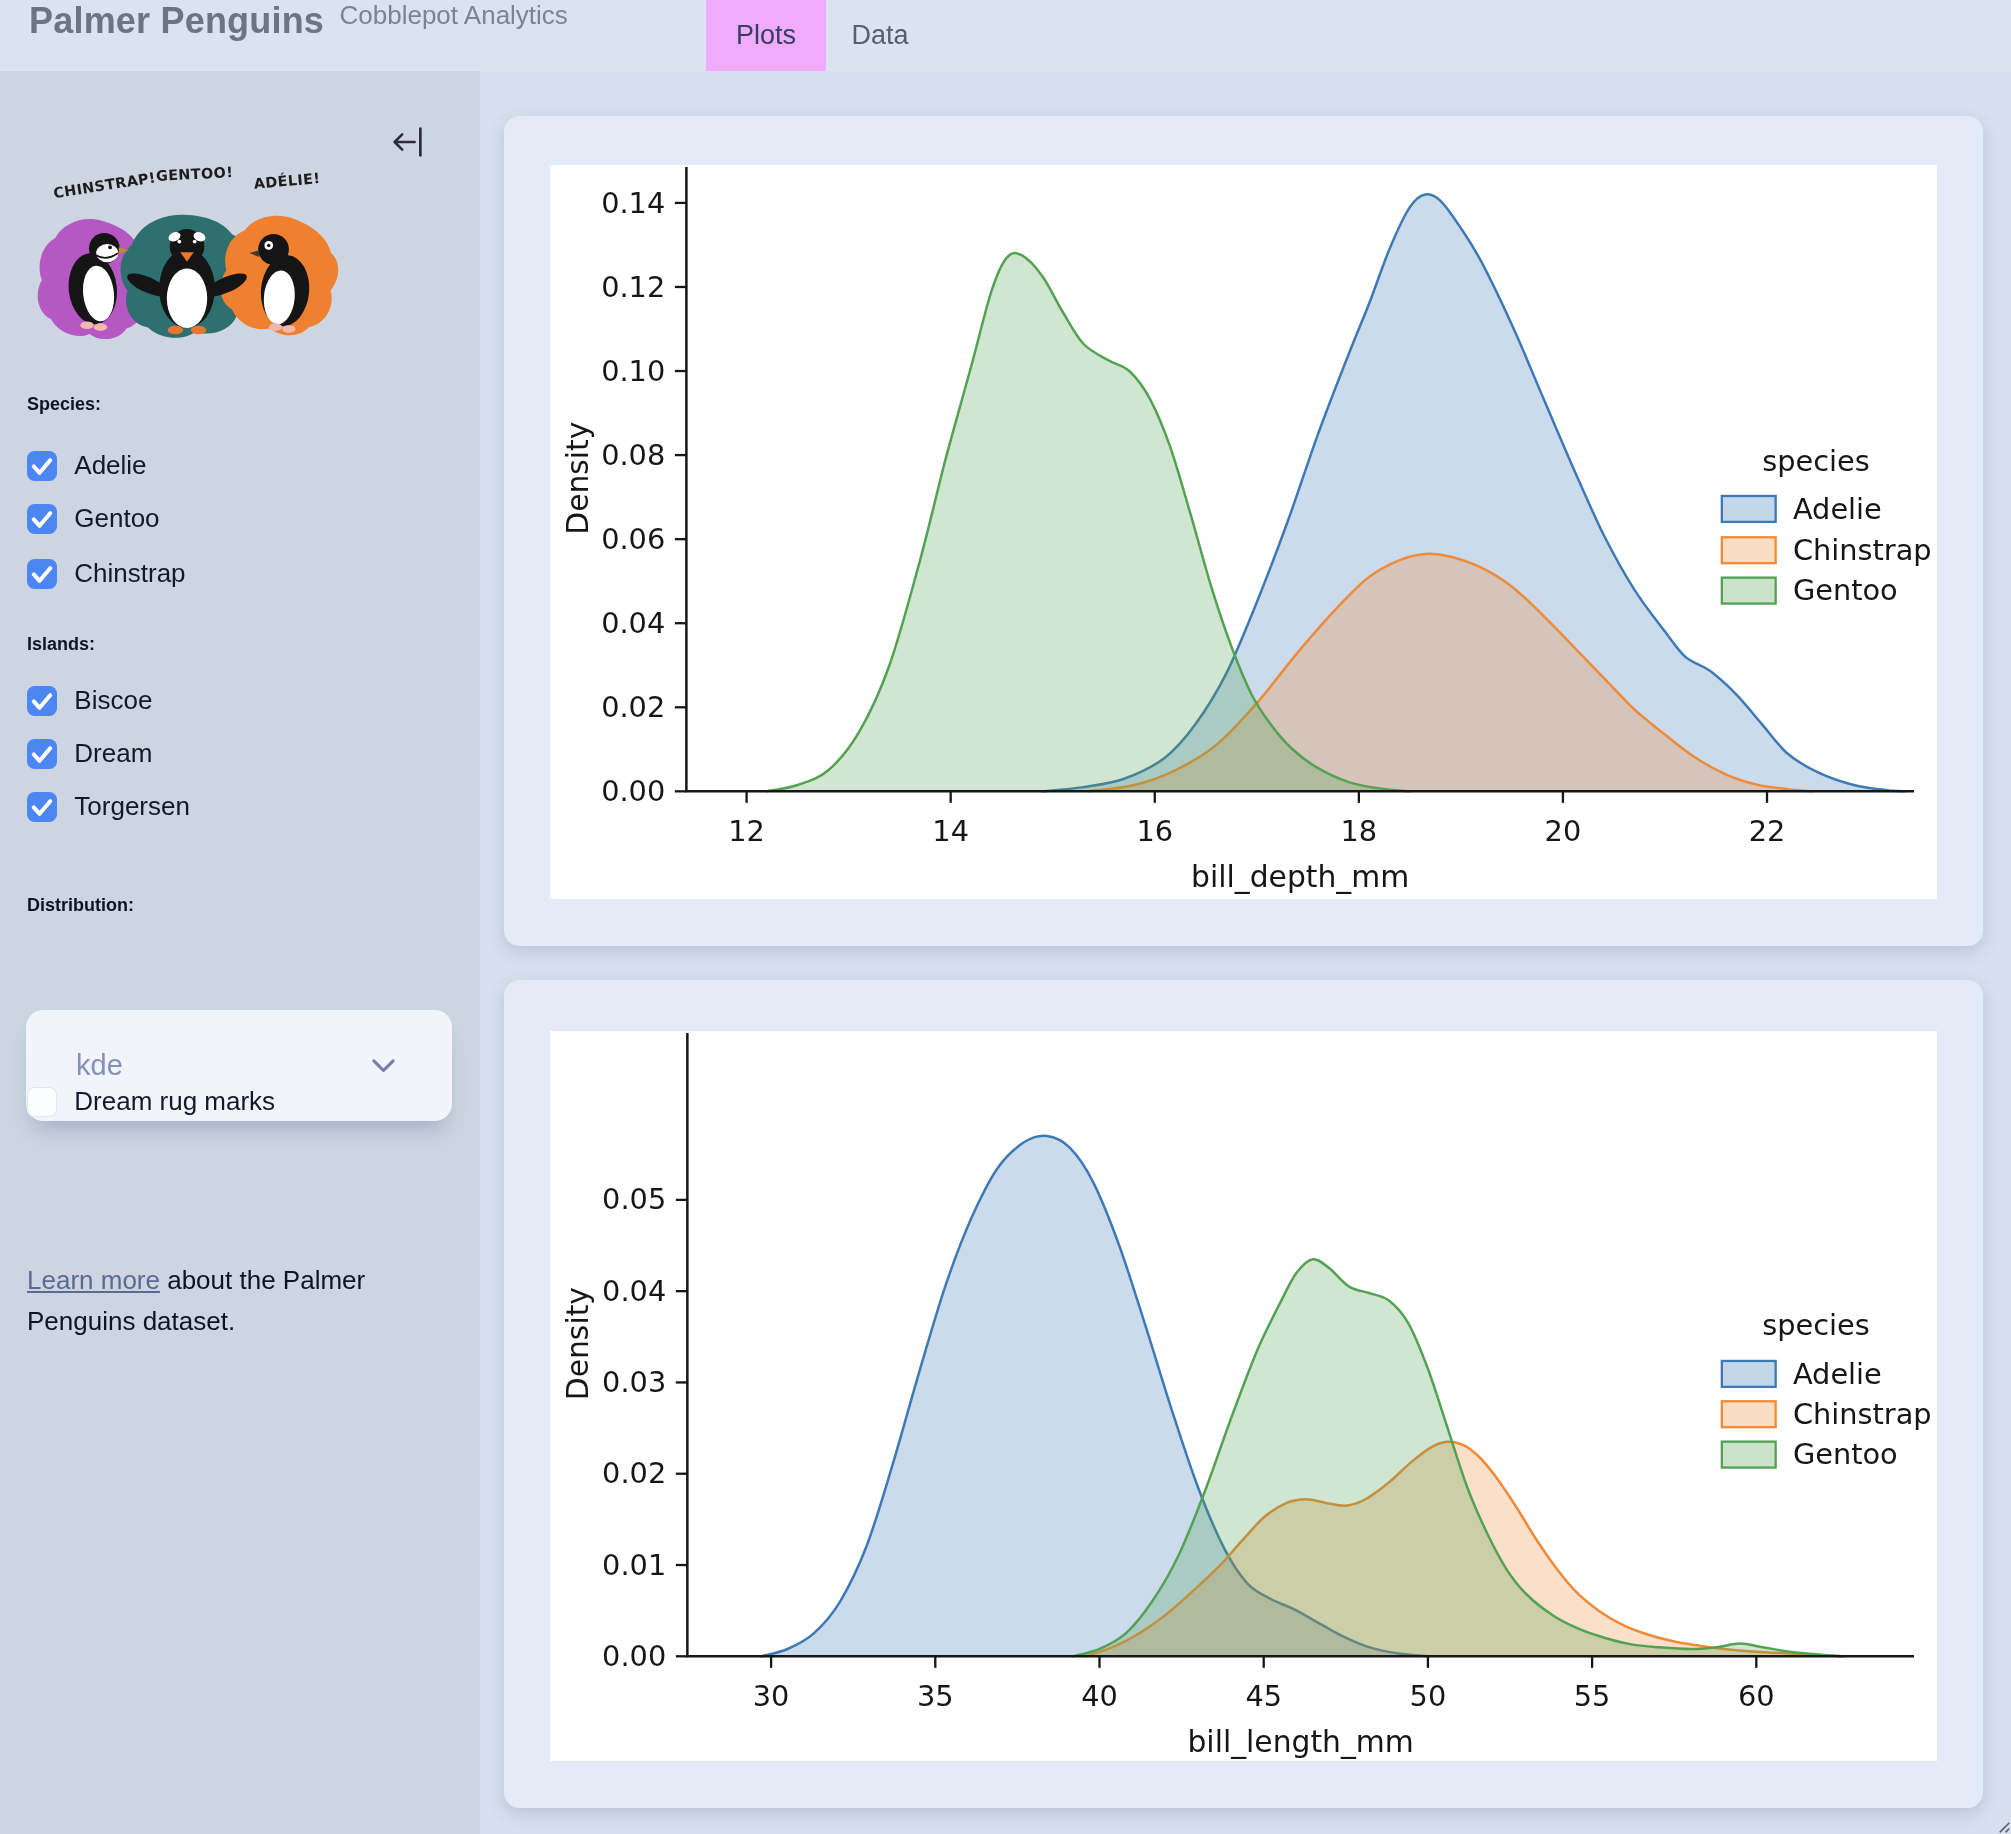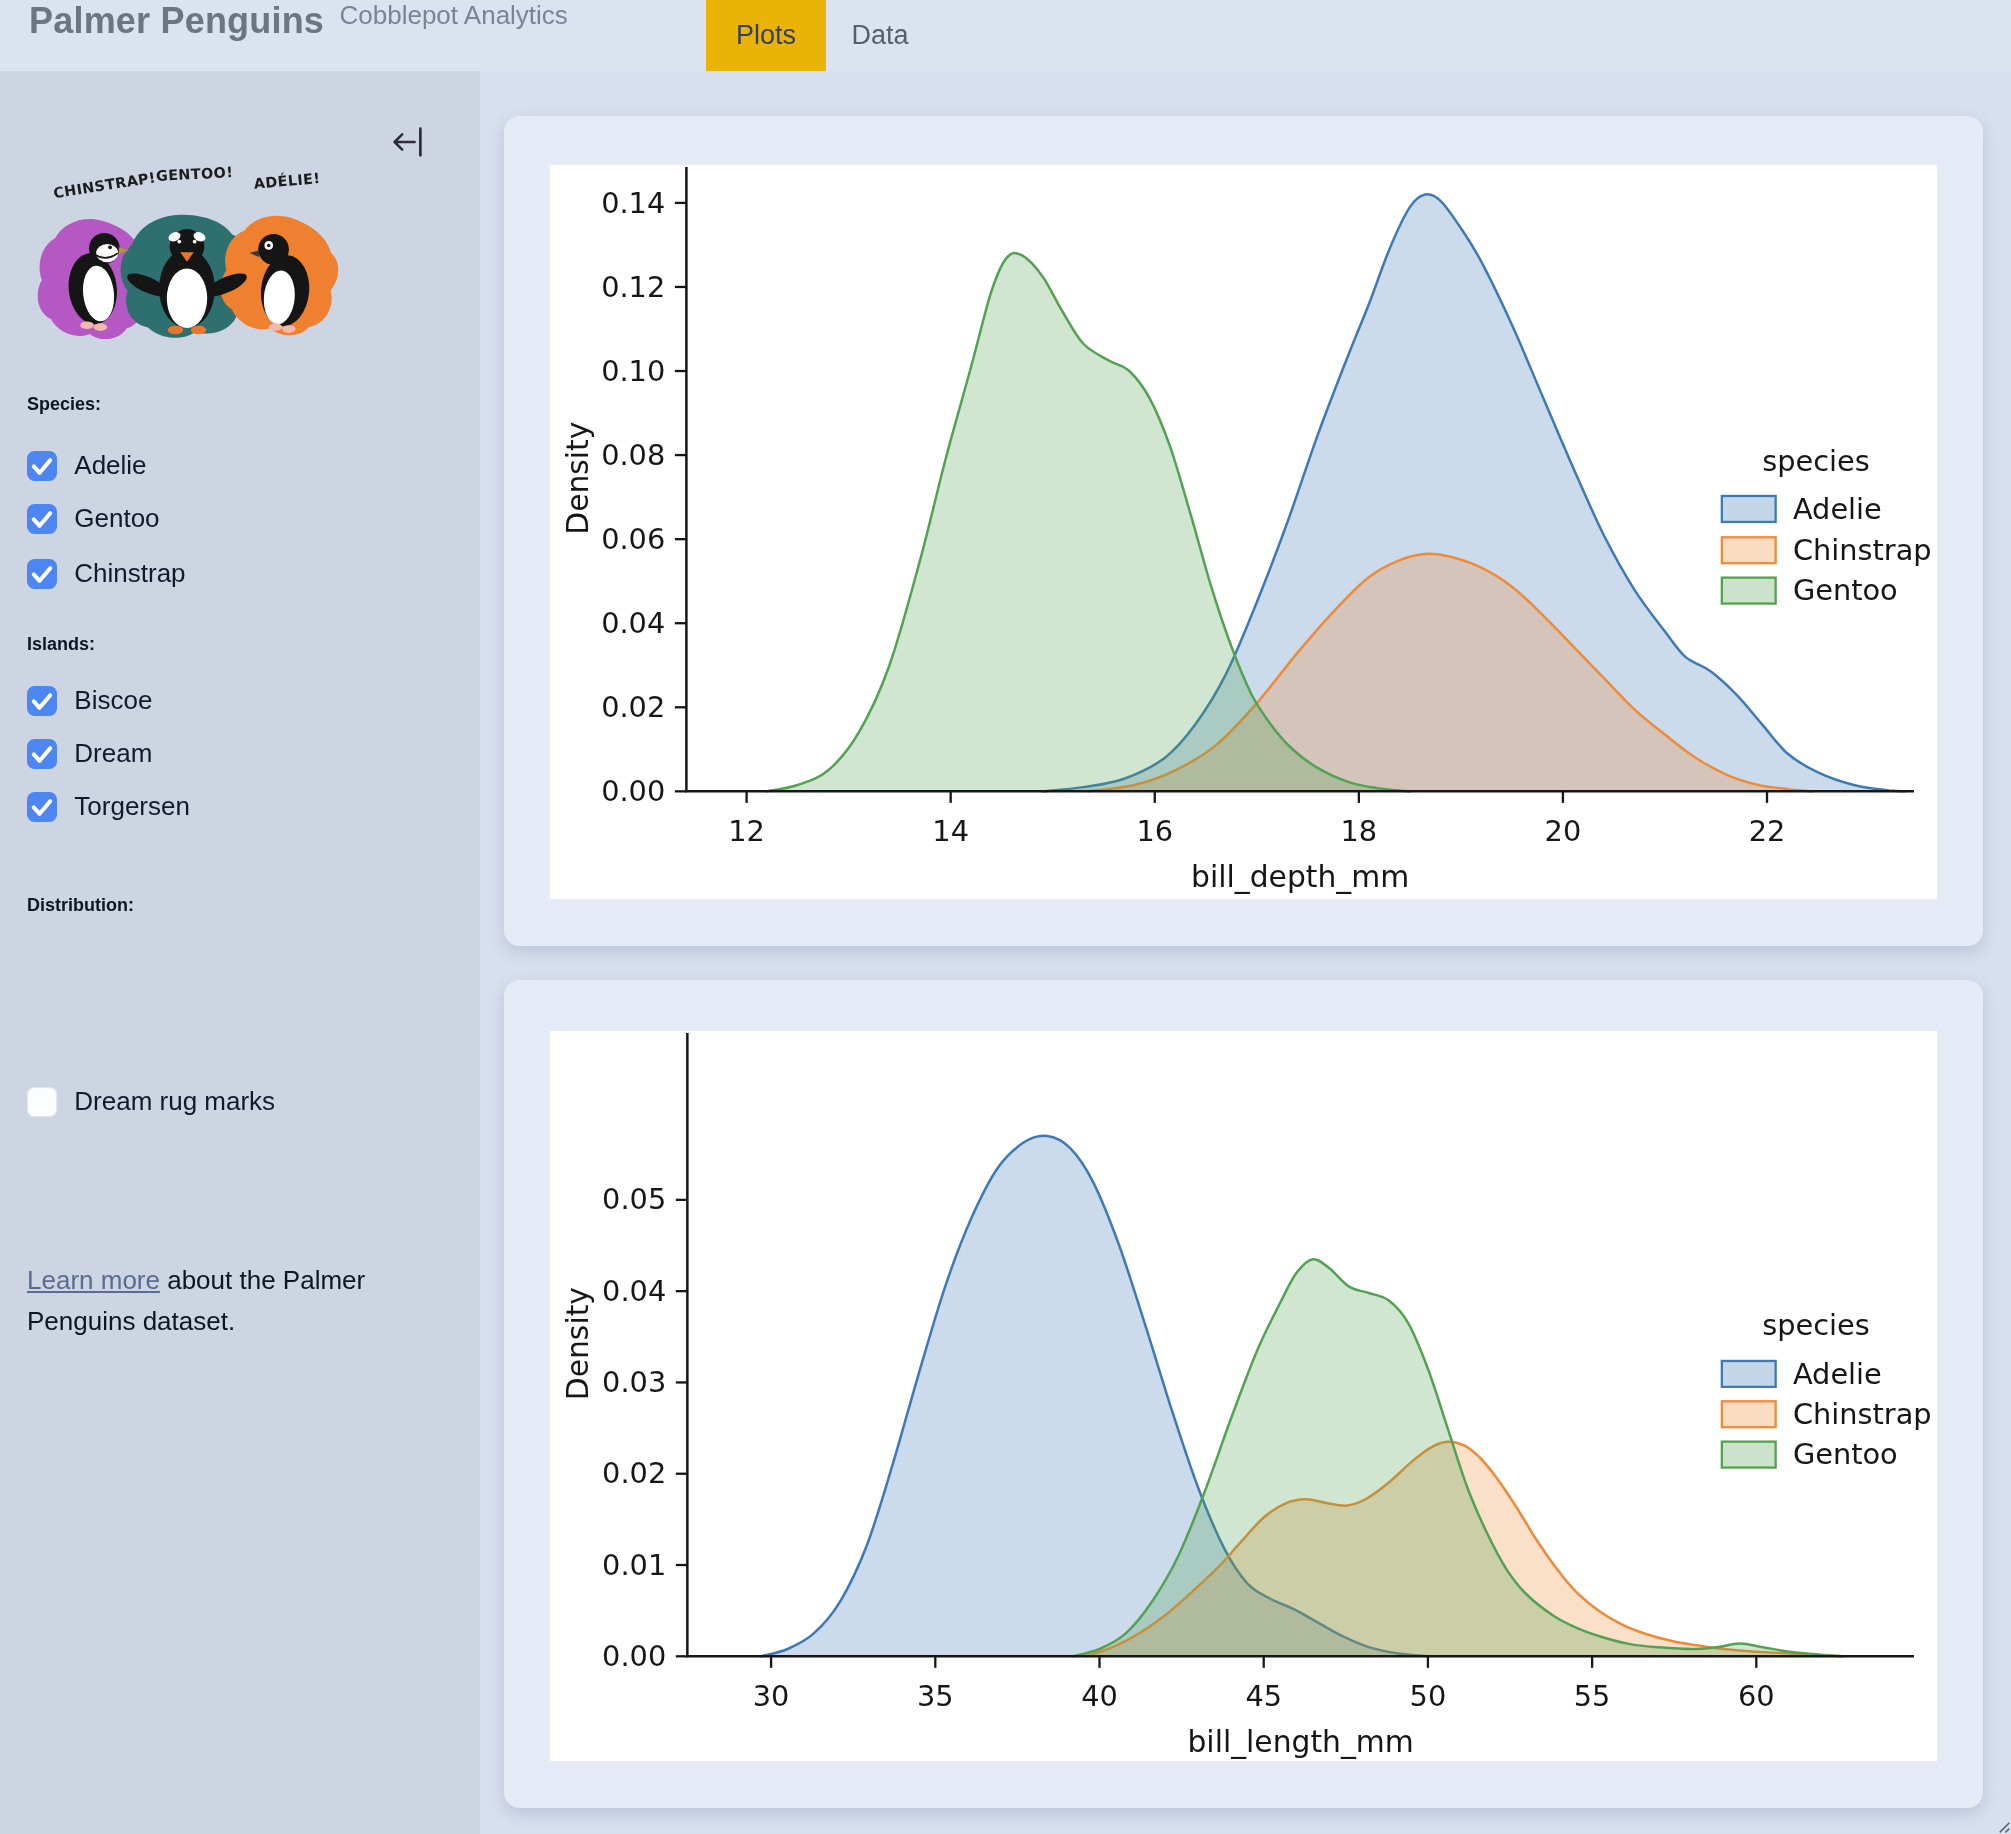--- a/index.html
+++ b/index.html
@@ -8,21 +8,21 @@
     background:#d8dfee;font-family:"Liberation Sans",sans-serif;
     -webkit-font-smoothing:antialiased;
   }
   
   .header{position:absolute;left:0;top:0;width:2012px;height:71px;background:#dbe2f0;}
   .header-title{position:absolute;left:29px;top:0;height:71px;display:flex;align-items:flex-start;}
   .app-title{font-size:36px;font-weight:600;color:#6d7582;letter-spacing:0.2px;}
   .app-subtitle{font-size:26px;font-weight:400;color:#7b8495;margin-left:15.4px;}
   .tab{position:absolute;top:0;height:71px;display:flex;align-items:center;justify-content:center;
        font-size:27px;cursor:pointer;}
-  .tab-plots{left:706px;width:120px;background:#eab308;color:#33415f;font-weight:500;}
+  .tab-plots{left:706px;width:120px;background:#f0abfc;color:#33415f;font-weight:500;}
   .tab-data{left:826px;width:108px;color:#575f6e;font-weight:500;}
   
   .sidebar{position:absolute;left:0;top:71px;width:480px;height:1764px;background:#cdd5e2;}
   .collapse-btn{position:absolute;left:386px;top:50px;width:42px;height:42px;cursor:pointer;}
   .artwork{position:absolute;left:35px;top:85px;width:304px;height:200px;}
   .artlabel{font-family:"DejaVu Sans",sans-serif;font-size:15px;font-weight:bold;fill:#1c1c1c;letter-spacing:.4px;}
   .side-heading{position:absolute;left:27px;font-size:18px;font-weight:700;color:#0d1524;}
   .crow{position:absolute;left:27px;height:33px;display:flex;align-items:center;gap:17.3px;cursor:pointer;}
   .cb{width:30px;height:30px;border-radius:7.7px;flex:0 0 auto;display:flex;align-items:center;justify-content:center;}
   .cb.checked{background:#4c86f3;}
@@ -173,20 +173,26 @@
     <span class="cb checked">
       <svg width="30" height="30" viewBox="0 0 31 31">
           <polyline points="7,16 13,22.5 24,9.5" stroke="#fff" stroke-width="4.2" fill="none" stroke-linecap="round" stroke-linejoin="round"></polyline>
         </svg>
     </span>
     <span class="clabel">Torgersen</span>
   </div>
 
   <div class="side-heading" style="top:824px">Distribution:</div>
 
+  <div class="select-box">
+    <span class="select-value">kde</span>
+    <svg class="select-chevron" width="25" height="15.4" viewBox="0 0 26 16">
+      <polyline points="3,3 13,13 23,3" stroke="#7381a8" stroke-width="3.2" fill="none" stroke-linecap="round" stroke-linejoin="round"></polyline>
+    </svg>
+  </div>
 
   <div class="crow" style="top:1014px">
     <span class="cb unchecked"></span>
     <span class="clabel">Dream rug marks</span>
   </div>
 
   <div class="learn">
     <a>Learn more</a><span> about the Palmer Penguins dataset.</span>
   </div>
 </div>

